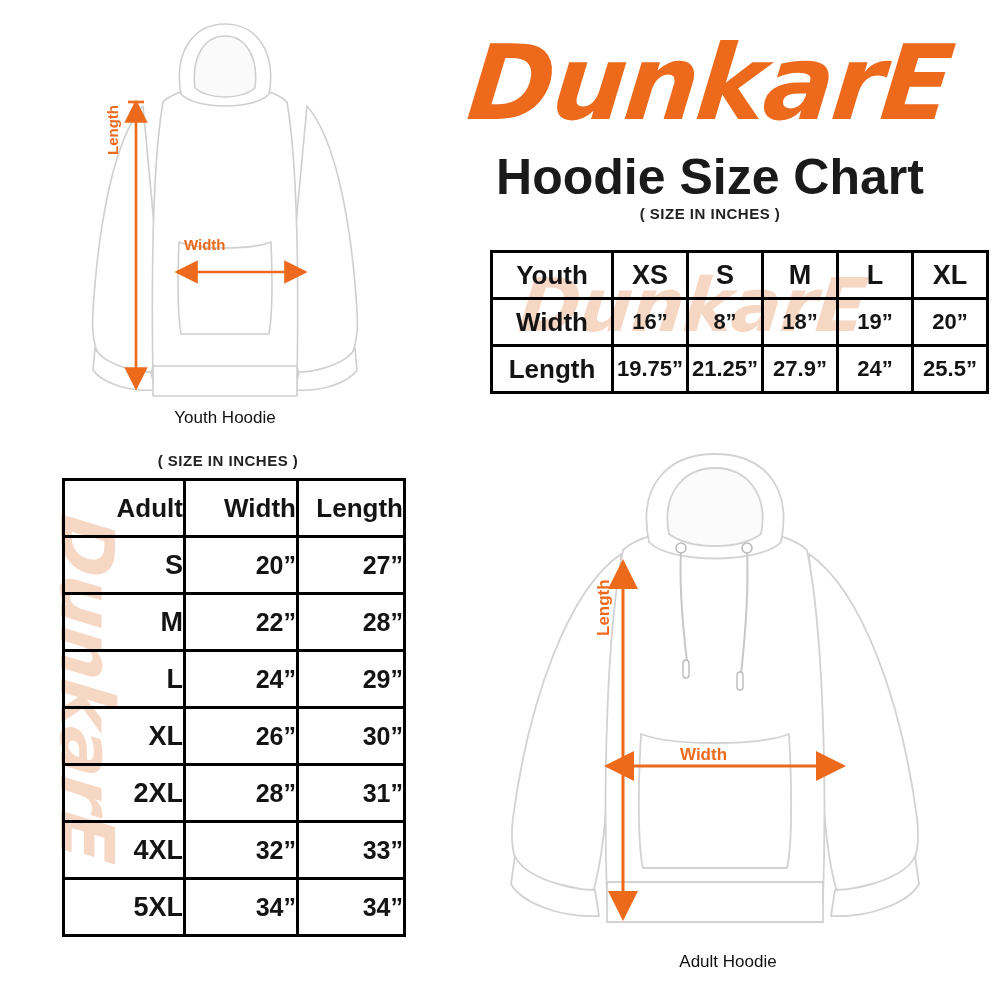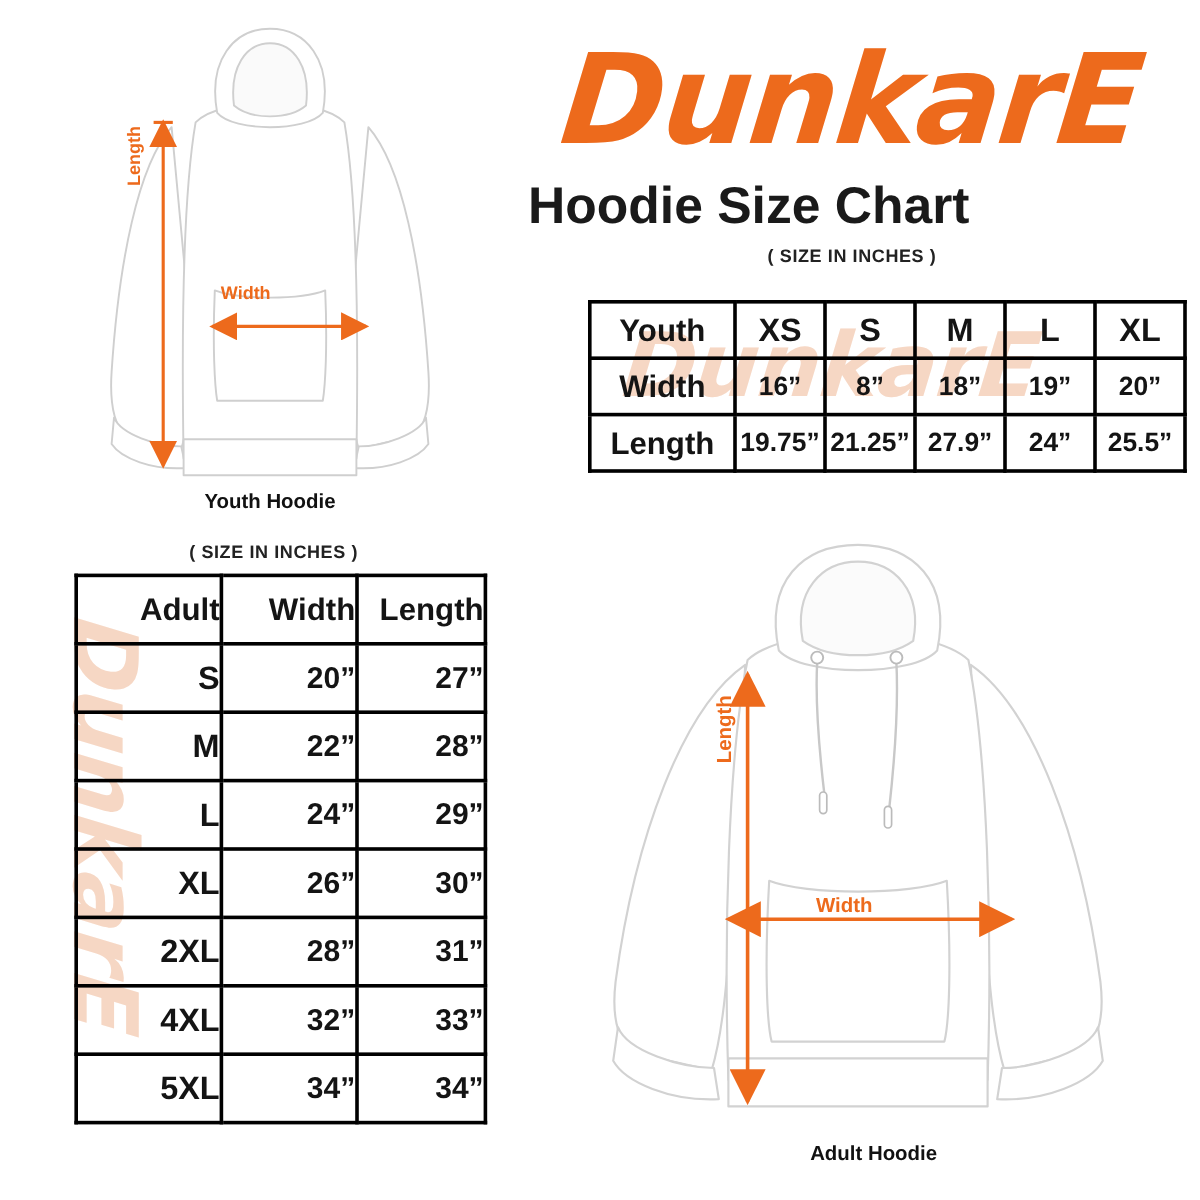--- a/index.html
+++ b/index.html
@@ -36,22 +36,22 @@
     text-align: center;
     white-space: nowrap;
     transform: skewX(-6deg);
   }
 
   .chart-title {
     position: absolute;
     left: 440px;
     top: 148px;
     width: 540px;
-    text-align: left;
-    font-size: 43px;
+    text-align: center;
+    font-size: 50px;
     font-weight: bold;
     color: #1a1a1a;
     font-family: "Liberation Sans", sans-serif;
   }
 
   .units-right {
     position: absolute;
     left: 440px;
     top: 205px;
     width: 540px;
@@ -156,21 +156,21 @@
   .hoodie-wrap {
     position: absolute;
   }
   .youth-wrap { left: 55px; top: 10px; width: 340px; height: 400px; }
   .adult-wrap { left: 475px; top: 448px; width: 480px; height: 500px; }
 
   .caption {
     position: absolute;
     text-align: center;
     font-size: 17px;
-    font-weight: bold;
+    font-weight: normal;
     color: #111;
   }
   .cap-youth { left: 55px; top: 408px; width: 340px; }
   .cap-adult { left: 488px; top: 952px; width: 480px; }
 
   .dim-label {
     position: absolute;
     color: #ED6A1C;
     font-weight: bold;
     font-size: 15px;

